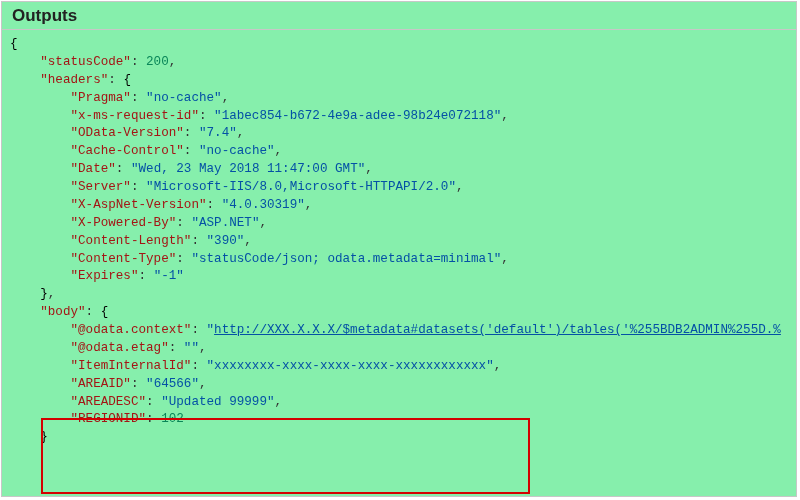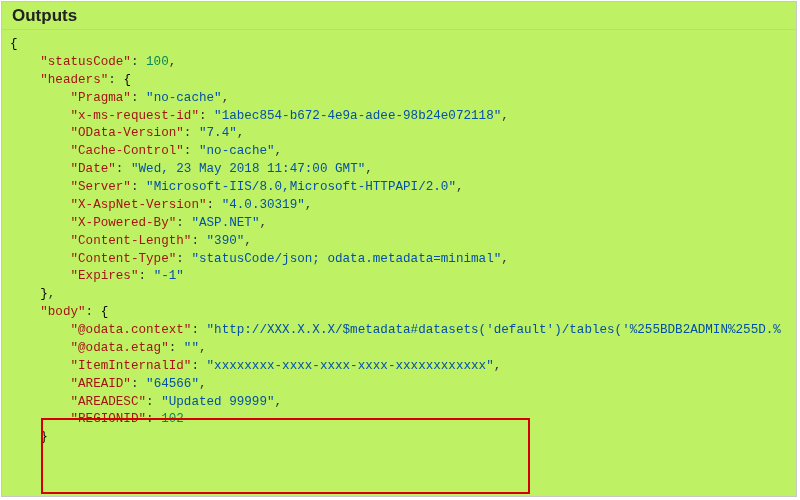--- a/index.html
+++ b/index.html
@@ -1,37 +1,37 @@
 <!DOCTYPE html>
 <html><head>
 <meta charset="utf-8">
 <style>
   html,body{margin:0;padding:0;width:800px;height:500px;background:#fff;font-family:"Segoe UI",Arial,sans-serif;color:#333;overflow:hidden}
-  .panel{border:1px solid #c7c7c7;width:796px;height:496px;margin:1px;box-sizing:border-box;position:relative;background:#bef264}
+  .panel{border:1px solid #c7c7c7;width:796px;height:496px;margin:1px;box-sizing:border-box;position:relative;background:#86efac}
   .hdr{border-bottom:1px solid #c7c7c7;padding:4px 10px 3px 10px}
   .hdr h2{margin:0;font-size:17px;font-weight:600;color:#222}
   .hdr .sub{margin:0;font-size:11px;color:#666}
   .code{font-family:Consolas,"Courier New",monospace;font-size:12.6px;line-height:1.42;white-space:pre;padding:6px 8px 6px 8px;overflow:hidden}
   .tok-br{color:#000}
   .tok-key{color:#a31515}
   .tok-str{color:#0451a5}
   .tok-num{color:#098658}
-  .tok-link{color:#0451a5;}
+  .tok-link{color:#0451a5;text-decoration:underline}
   .hl-box{position:absolute;border:2px solid #d40000;background:rgba(0,0,0,0);left:39px;top:416px;width:485px;height:72px;pointer-events:none}
 </style>
 </head>
 <body>
 
 <div class="panel">
   <div class="hdr">
     <h2>Outputs</h2>
   </div>
 
   <div class="code"><span class="tok-br">{</span>
-    <span class="tok-key">"statusCode"</span>: <span class="tok-num">100</span>,
+    <span class="tok-key">"statusCode"</span>: <span class="tok-num">200</span>,
     <span class="tok-key">"headers"</span>: <span class="tok-br">{</span>
         <span class="tok-key">"Pragma"</span>: <span class="tok-str">"<span>no-cache</span>"</span>,
         <span class="tok-key">"x-ms-request-id"</span>: <span class="tok-str">"<span>1abec854-b672-4e9a-adee-98b24e072118</span>"</span>,
         <span class="tok-key">"OData-Version"</span>: <span class="tok-str">"<span>7.4</span>"</span>,
         <span class="tok-key">"Cache-Control"</span>: <span class="tok-str">"<span>no-cache</span>"</span>,
         <span class="tok-key">"Date"</span>: <span class="tok-str">"<span>Wed, 23 May 2018 11:47:00 GMT</span>"</span>,
         <span class="tok-key">"Server"</span>: <span class="tok-str">"<span>Microsoft-IIS/8.0,Microsoft-HTTPAPI/2.0</span>"</span>,
         <span class="tok-key">"X-AspNet-Version"</span>: <span class="tok-str">"<span>4.0.30319</span>"</span>,
         <span class="tok-key">"X-Powered-By"</span>: <span class="tok-str">"<span>ASP.NET</span>"</span>,
         <span class="tok-key">"Content-Length"</span>: <span class="tok-str">"<span>390</span>"</span>,

